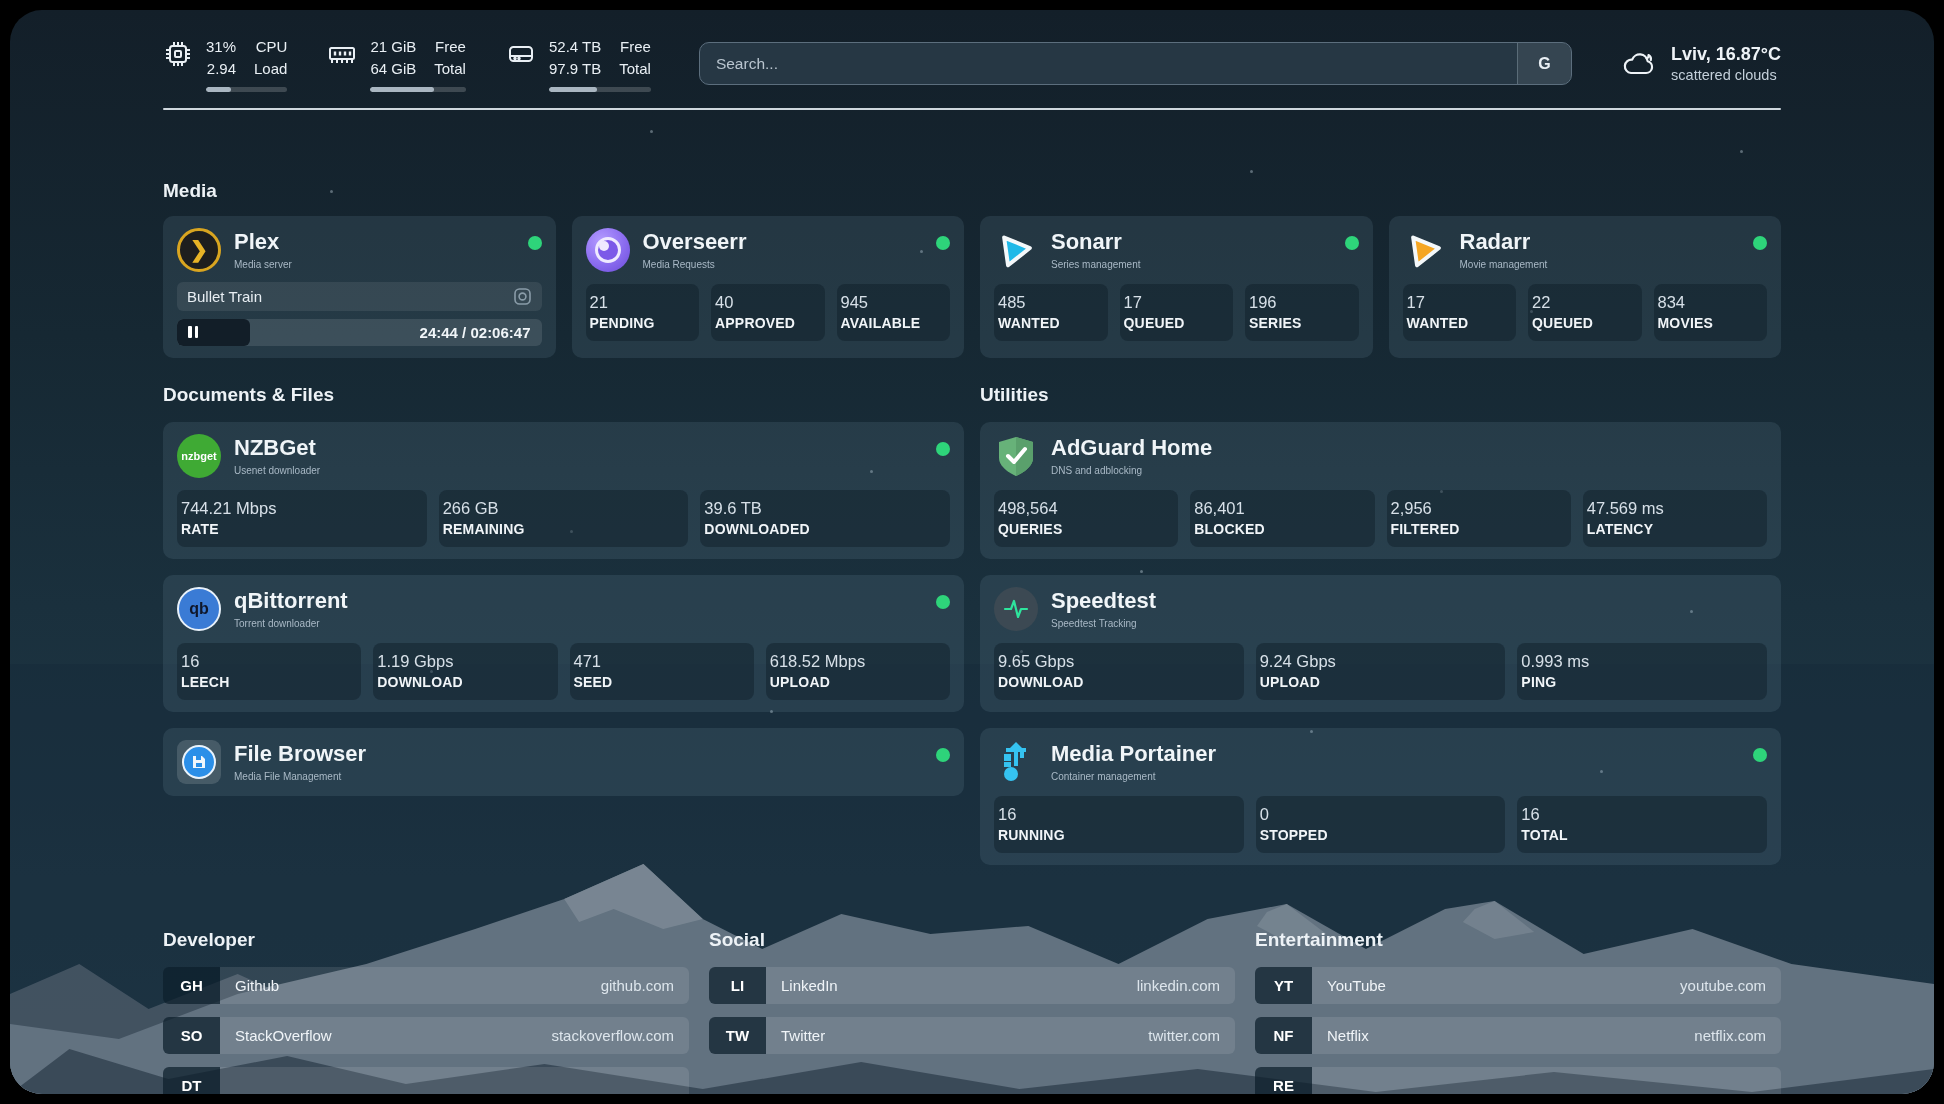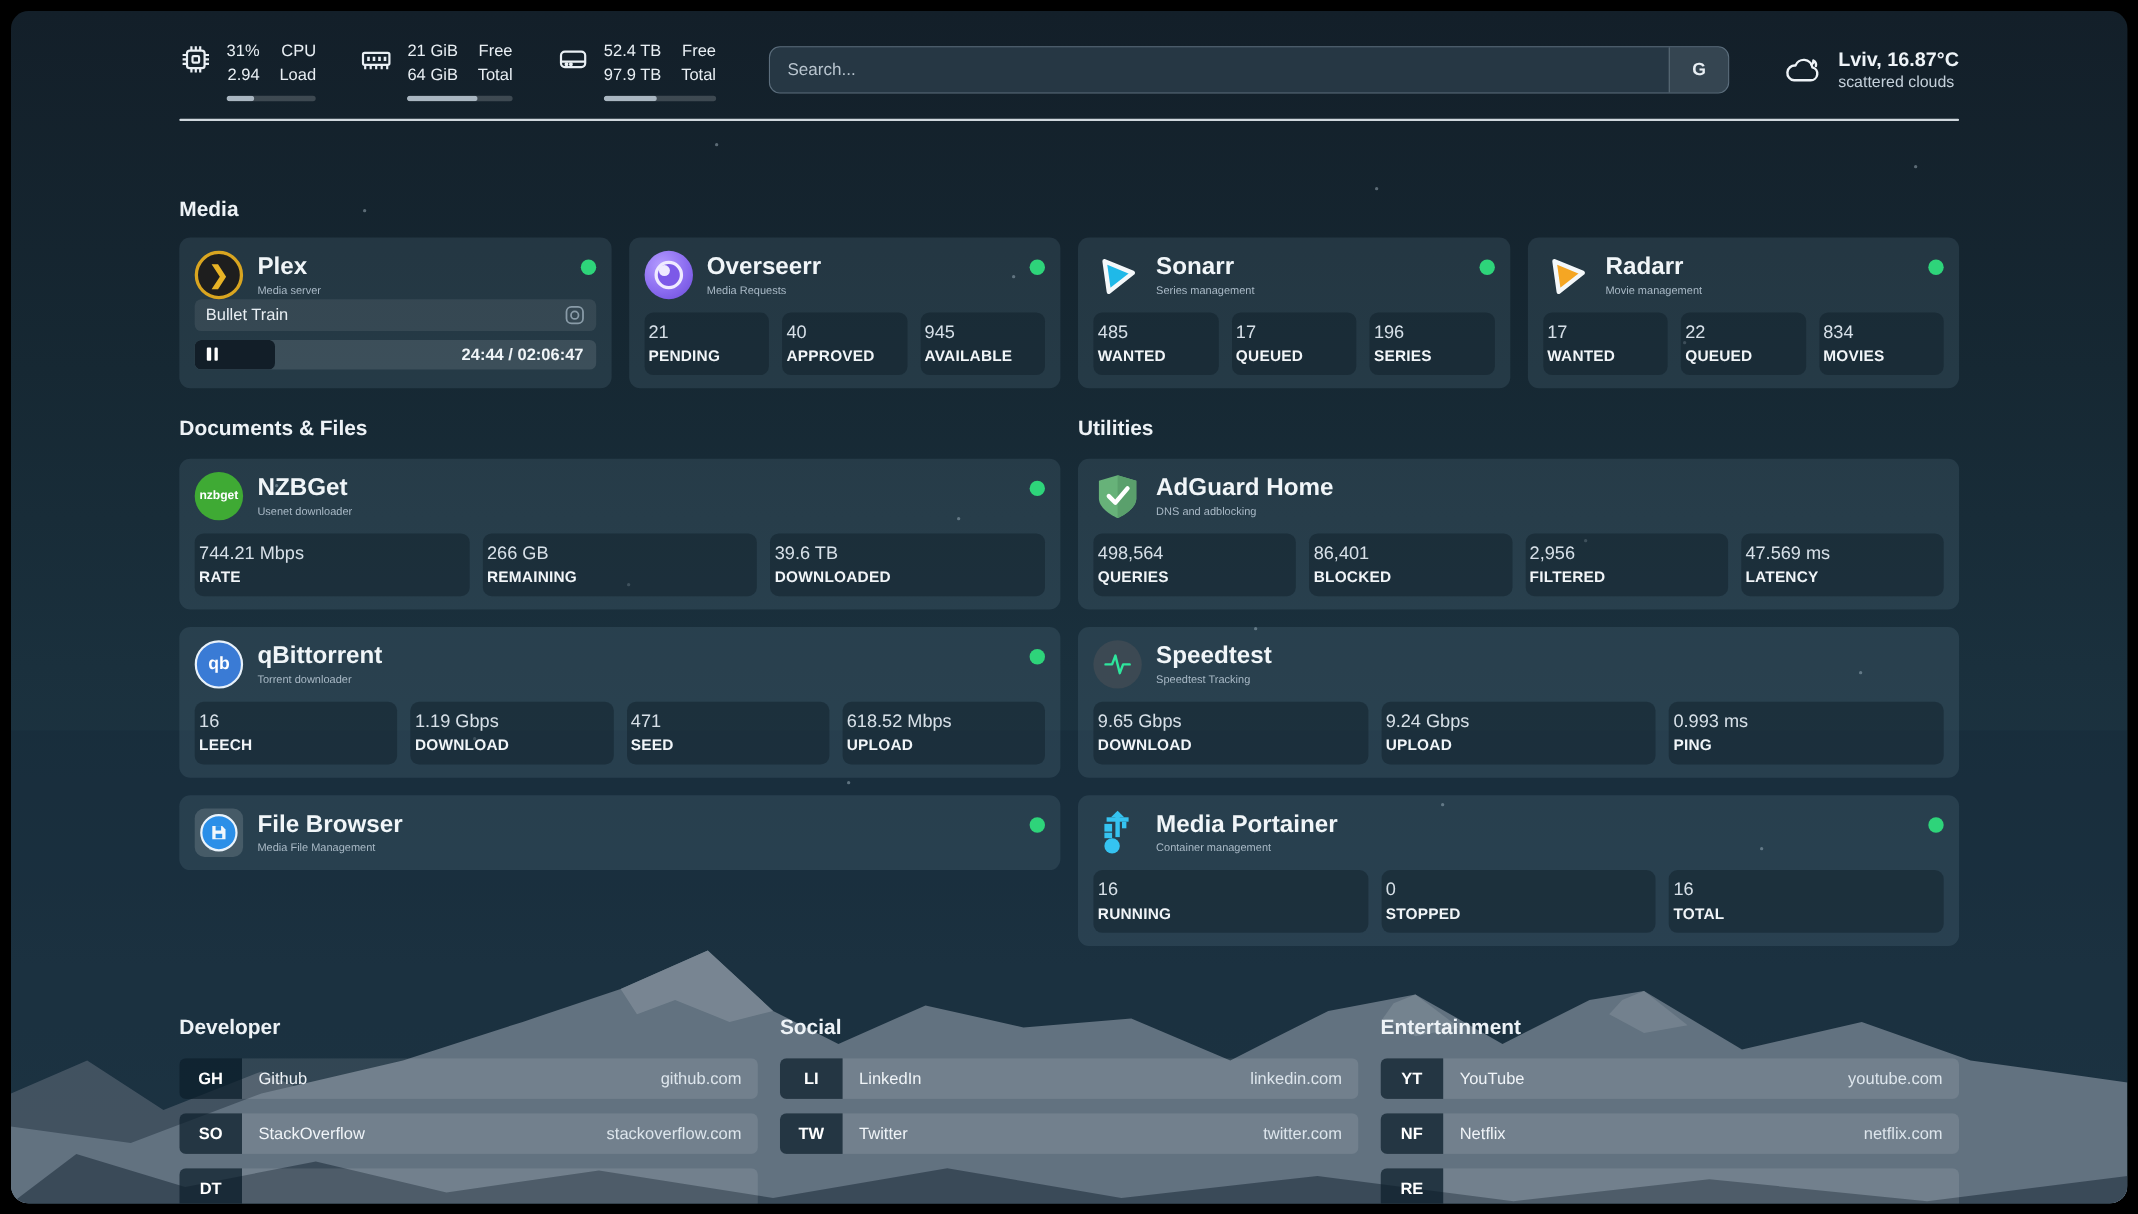--- a/index.html
+++ b/index.html
@@ -1,20 +1,20 @@
 <!DOCTYPE html>
 <html><head>
 <meta charset="utf-8">
 <style>
   * { margin:0; padding:0; box-sizing:border-box; }
   html,body { width:1944px; height:1104px; background:#000; font-family:"Liberation Sans", sans-serif; }
   .stage { position:relative; width:1944px; height:1104px; background:#000; overflow:hidden; }
   .screen {
     position:absolute; left:10px; top:10px; right:10px; bottom:10px;
-    border-radius:16px; overflow:hidden;
+    border-radius:32px; overflow:hidden;
     background:linear-gradient(180deg,#131f29 0%, #162833 30%, #1a303d 55%, #1f3745 80%, #223b49 100%);
   }
   
   .mountains { position:absolute; left:0; right:0; bottom:0; height:430px; width:100%; z-index:1; }
   .snow {
     position:absolute; left:0; top:0; width:3px; height:3px; border-radius:50%; background:#cfe0ea; opacity:.38; z-index:1;
     box-shadow: 320px 180px 0 #cfe0ea, 640px 120px 0 #cfe0ea, 910px 240px 0 #cfe0ea,
       1240px 160px 0 #cfe0ea, 1520px 300px 0 #cfe0ea, 1730px 140px 0 #cfe0ea,
       240px 430px 0 #cfe0ea, 560px 520px 0 #cfe0ea, 860px 460px 0 #cfe0ea,
       1130px 560px 0 #cfe0ea, 1430px 480px 0 #cfe0ea, 1680px 600px 0 #cfe0ea,
@@ -53,21 +53,21 @@
   .card-head { display:flex; align-items:center; gap:13px; }
   .svc-icon { width:44px; height:44px; flex:none; display:flex; align-items:center; justify-content:center; }
   .svc-name { font-size:22px; font-weight:600; color:#f0f5f8; line-height:1.2; }
   .svc-desc { font-size:10px; color:#a9b9c6; margin-top:3px; }
   .dot { width:14px; height:14px; border-radius:50%; margin-left:auto; align-self:flex-start; margin-top:8px; }
   .stats { display:flex; gap:12px; margin-top:12px; }
   .stat { flex:1; background:rgba(11,26,36,0.42); border-radius:8px; padding:9px 4px 10px; }
   .stat-v { font-size:16.5px; color:#d7e0e8; }
   .stat-l { font-size:14px; font-weight:700; color:#f1f5f8; margin-top:3px; letter-spacing:.2px; }
   
-  .media-row { background:rgba(255,255,255,0.08); border-radius:6px; padding:5px 10px;
+  .media-row { margin-top:10px; background:rgba(255,255,255,0.08); border-radius:6px; padding:5px 10px;
     display:flex; align-items:center; font-size:15px; color:#e8eef3; }
   .np-icon { margin-left:auto; width:19px; height:19px; opacity:.8; }
   .progress-row { margin-top:8px; background:rgba(255,255,255,0.11); border-radius:6px; height:27px;
     position:relative; display:flex; align-items:center; overflow:hidden; }
   .progress-fill { position:absolute; left:0; top:0; bottom:0; background:#121e28; border-radius:6px;
     display:flex; align-items:center; padding-left:11px; }
   .pause-icon { display:flex; gap:3px; }
   .pause-icon i { display:block; width:3.5px; height:12px; background:#fff; border-radius:1px; }
   .time { margin-left:auto; padding-right:11px; font-size:15px; font-weight:600; color:#f0f5f8; position:relative; z-index:1; }
   
@@ -338,21 +338,21 @@
               <div class="stat">
                 <div class="stat-v">39.6 TB</div>
                 <div class="stat-l">DOWNLOADED</div>
               </div>
             </div>
           </div>
 
           <div class="card">
             <div class="card-head">
               <div class="svc-icon round" style="background:#3a7bd5;border:2.5px solid #e8f1fa;">
-                <span style="color:#ffffff;font-size:16px;font-weight:700;text-align:right;">qb</span>
+                <span style="color:#0f172a;font-size:16px;font-weight:700;text-align:right;">qb</span>
               </div>
               <div>
                 <div class="svc-name">qBittorrent</div>
                 <div class="svc-desc">Torrent downloader</div>
               </div>
               <div class="dot" style="background: rgb(46, 212, 122);"></div>
             </div>
             <div class="stats">
               <div class="stat">
                 <div class="stat-v">16</div>

